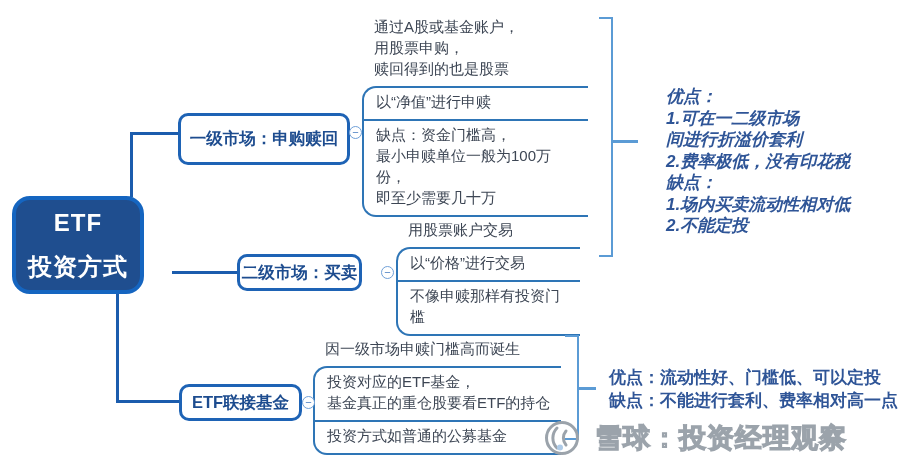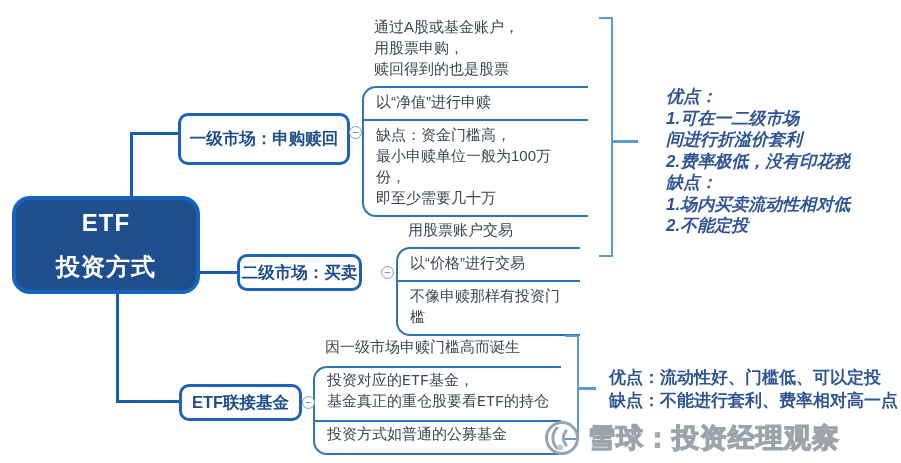--- a/index.html
+++ b/index.html
@@ -2,21 +2,21 @@
 <html><head>
 <meta charset="utf-8">
 <style>
   html,body{margin:0;padding:0;background:#fff;}
   .canvas{
     position:relative;width:901px;height:463px;background:#ffffff;overflow:hidden;
     font-family:"Liberation Sans","DejaVu Sans",sans-serif;
   }
   
   .root{
-    position:absolute;left:12px;top:196px;width:188px;height:98px;
+    position:absolute;left:12px;top:196px;width:132px;height:98px;
     background:#1F4E8F;border:4px solid #1565C0;border-radius:18px;
     display:flex;flex-direction:column;align-items:center;justify-content:center;
     color:#ffffff;font-weight:bold;font-size:24px;line-height:32px;box-sizing:border-box;
     letter-spacing:1px;
     gap:12px;
   }
   
   .edge{position:absolute;background:#1B5CAD;}
   
   .branch{
@@ -41,21 +41,21 @@
   }
   
   .bracket{
     position:absolute;box-sizing:border-box;
     border-right:2.5px solid #5B9BD5;border-top:2.5px solid #5B9BD5;border-bottom:2.5px solid #5B9BD5;
   }
   .tick{position:absolute;height:2.5px;background:#5B9BD5;}
   
   .note{position:absolute;color:#2F5597;font-weight:bold;font-size:17px;line-height:21.5px;white-space:nowrap;}
   
-  .watermark{position:absolute;left:543px;top:419px;display:flex;align-items:center;gap:7px;z-index:5;}
+  .watermark{position:absolute;left:543px;top:419px;display:flex;align-items:center;gap:14px;z-index:5;}
   .wm-text{
     font-size:27px;font-weight:bold;color:#e9ebee;white-space:nowrap;
     -webkit-text-stroke:1.2px #9BA3AB;text-shadow:1px 1px 0 #ffffff;letter-spacing:1px;
   }
 </style>
 </head>
 <body>
 
 <div class="canvas">
 
@@ -113,21 +113,21 @@
       </div>
     </div>
   </div>
 
   <div class="branch" style="left:179px;top:384px;width:123px;height:37px;">
     <span>ETF联接基金</span>
   </div>
   <div class="toggle" style="left:302px;top:396px;">
     <span>−</span>
   </div>
-  <div class="group" style="left:313px;top:335px;width:248px;font-family:Liberation Mono, monospace;">
+  <div class="group" style="left:313px;top:335px;width:248px;">
     <div class="g-item first">
       <div>因一级市场申赎门槛高而诞生</div>
     </div>
     <div class="g-rest">
       <div class="g-item mid">
         <div>投资对应的ETF基金，</div>
         <div>基金真正的重仓股要看ETF的持仓</div>
       </div>
       <div class="g-item">
         <div>投资方式如普通的公募基金</div>

